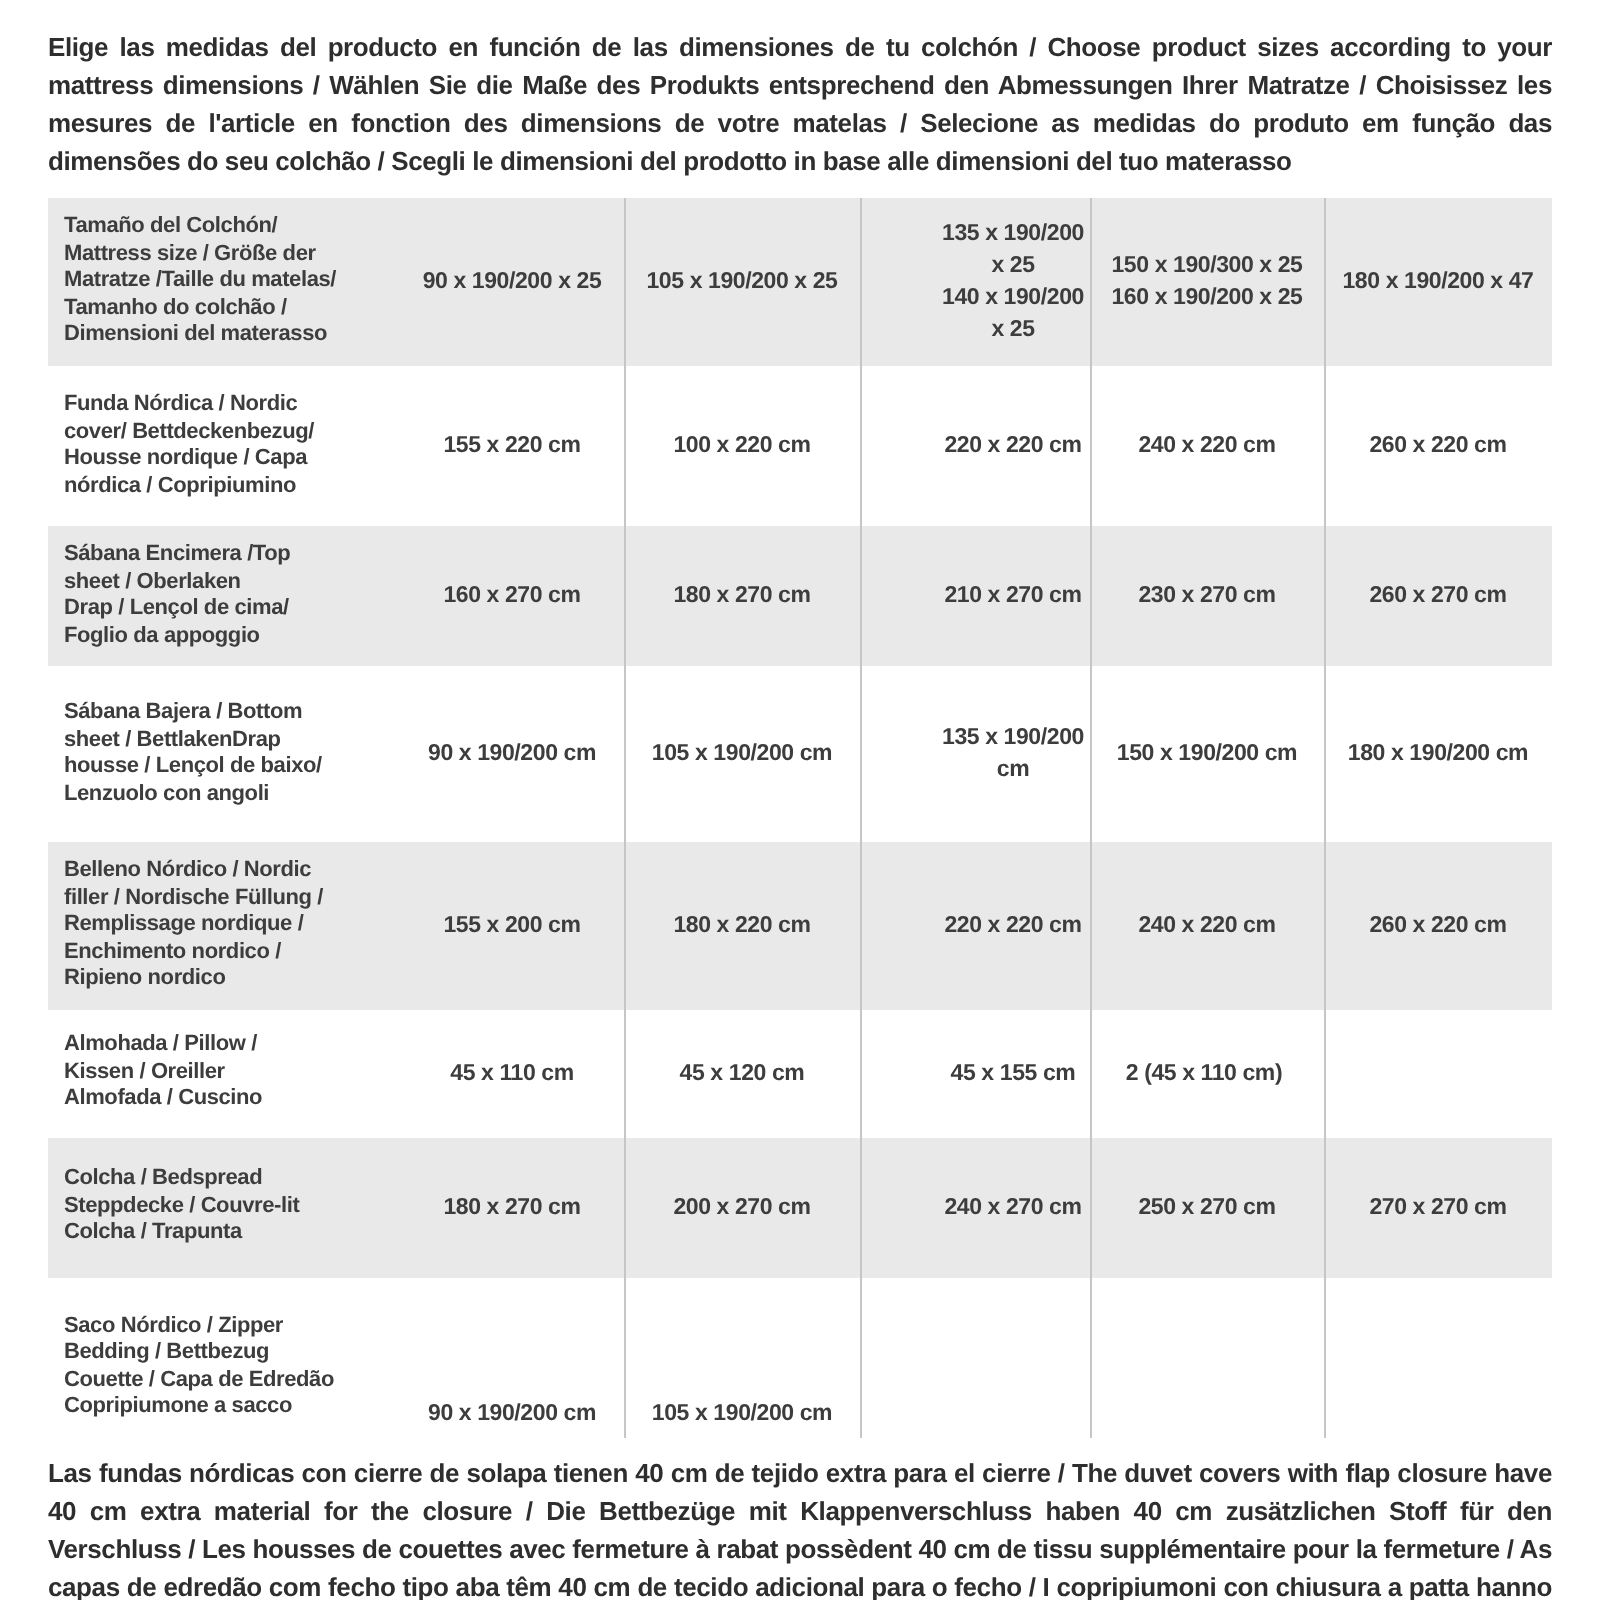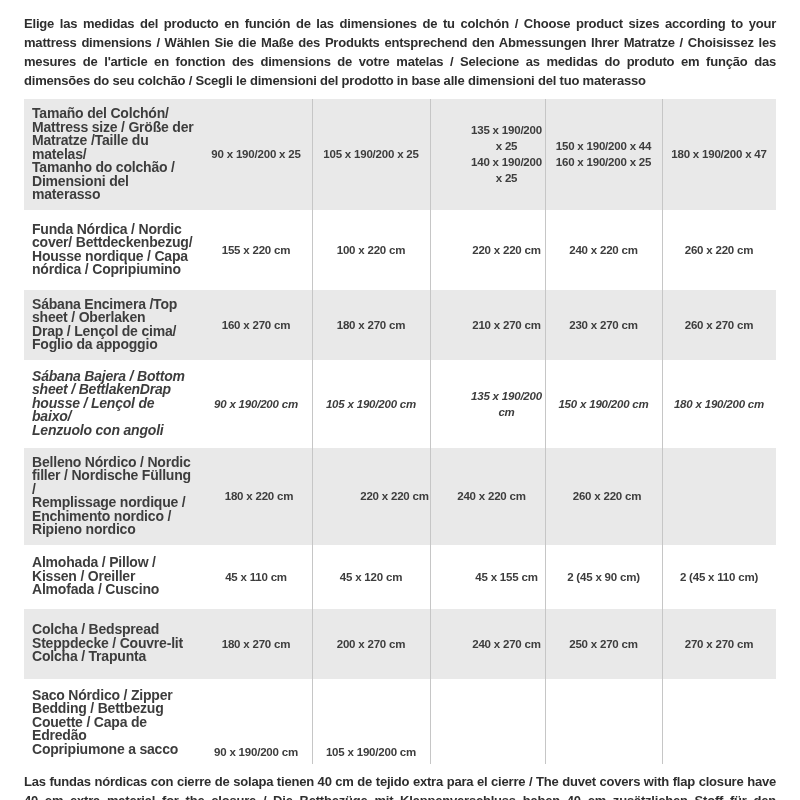--- a/index.html
+++ b/index.html
@@ -30,38 +30,38 @@
     display:flex;
     align-items:stretch;
     background:#ffffff;
     margin-bottom:2px;
   }
   .t-row.stripe{background:#e9e9e9;}
   .t-row:last-child{margin-bottom:0;}
   .rows > .t-row:nth-child(1){min-height:84px;}
   .rows > .t-row:nth-child(2){min-height:76px;}
   .rows > .t-row:nth-child(3){min-height:66px;}
-  .rows > .t-row:nth-child(4){min-height:84px;font-style:italic;}
+  .rows > .t-row:nth-child(4){min-height:84px;}
   .rows > .t-row:nth-child(5){min-height:78px;}
   .rows > .t-row:nth-child(6){min-height:60px;}
   .rows > .t-row:nth-child(7){min-height:70px;}
   .rows > .t-row:nth-child(8){min-height:78px;align-items:flex-end;}
   .cell{
     display:flex;
     flex-direction:column;
     justify-content:center;
     font-weight:bold;
     color:#3d3d3d;
     letter-spacing:-0.2px;
     box-sizing:border-box;
   }
   .cell.label{
     width:176px;
     padding:8px 4px 8px 8px;
-    font-size:14px;
+    font-size:11px;
     line-height:13.5px;
     text-align:left;
   }
   .cell.val{
     align-items:center;
     text-align:center;
     font-size:11.5px;
     line-height:16px;
     padding:4px 2px;
   }
@@ -102,21 +102,21 @@
             <div>90 x 190/200 x 25</div>
           </div>
           <div class="cell val col2">
             <div>105 x 190/200 x 25</div>
           </div>
           <div class="cell val col3">
             <div>135 x 190/200 x 25</div>
             <div>140 x 190/200 x 25</div>
           </div>
           <div class="cell val col4">
-            <div>150 x 190/200 x 44</div>
+            <div>150 x 190/300 x 25</div>
             <div>160 x 190/200 x 25</div>
           </div>
           <div class="cell val col5">
             <div>180 x 190/200 x 47</div>
           </div>
         </div>
         <div class="t-row">
           <div class="cell label">
             <div>Funda Nórdica /  Nordic</div>
             <div>cover/ Bettdeckenbezug/</div>
@@ -186,20 +186,23 @@
           </div>
         </div>
         <div class="t-row stripe">
           <div class="cell label">
             <div>Belleno Nórdico / Nordic</div>
             <div>filler / Nordische Füllung /</div>
             <div>Remplissage nordique /</div>
             <div>Enchimento nordico /</div>
             <div>Ripieno nordico</div>
           </div>
+          <div class="cell val col1">
+            <div>155 x 200 cm</div>
+          </div>
           <div class="cell val col2">
             <div>180 x 220 cm</div>
           </div>
           <div class="cell val col3">
             <div>220 x 220 cm</div>
           </div>
           <div class="cell val col4">
             <div>240 x 220 cm</div>
           </div>
           <div class="cell val col5">
@@ -213,23 +216,20 @@
             <div>Almofada / Cuscino</div>
           </div>
           <div class="cell val col1">
             <div>45 x 110 cm</div>
           </div>
           <div class="cell val col2">
             <div>45 x 120 cm</div>
           </div>
           <div class="cell val col3">
             <div>45 x 155 cm</div>
-          </div>
-          <div class="cell val col4">
-            <div>2 (45 x 90 cm)</div>
           </div>
           <div class="cell val col5">
             <div>2 (45 x 110 cm)</div>
           </div>
         </div>
         <div class="t-row stripe">
           <div class="cell label">
             <div>Colcha / Bedspread</div>
             <div>Steppdecke / Couvre-lit</div>
             <div>Colcha / Trapunta</div>

